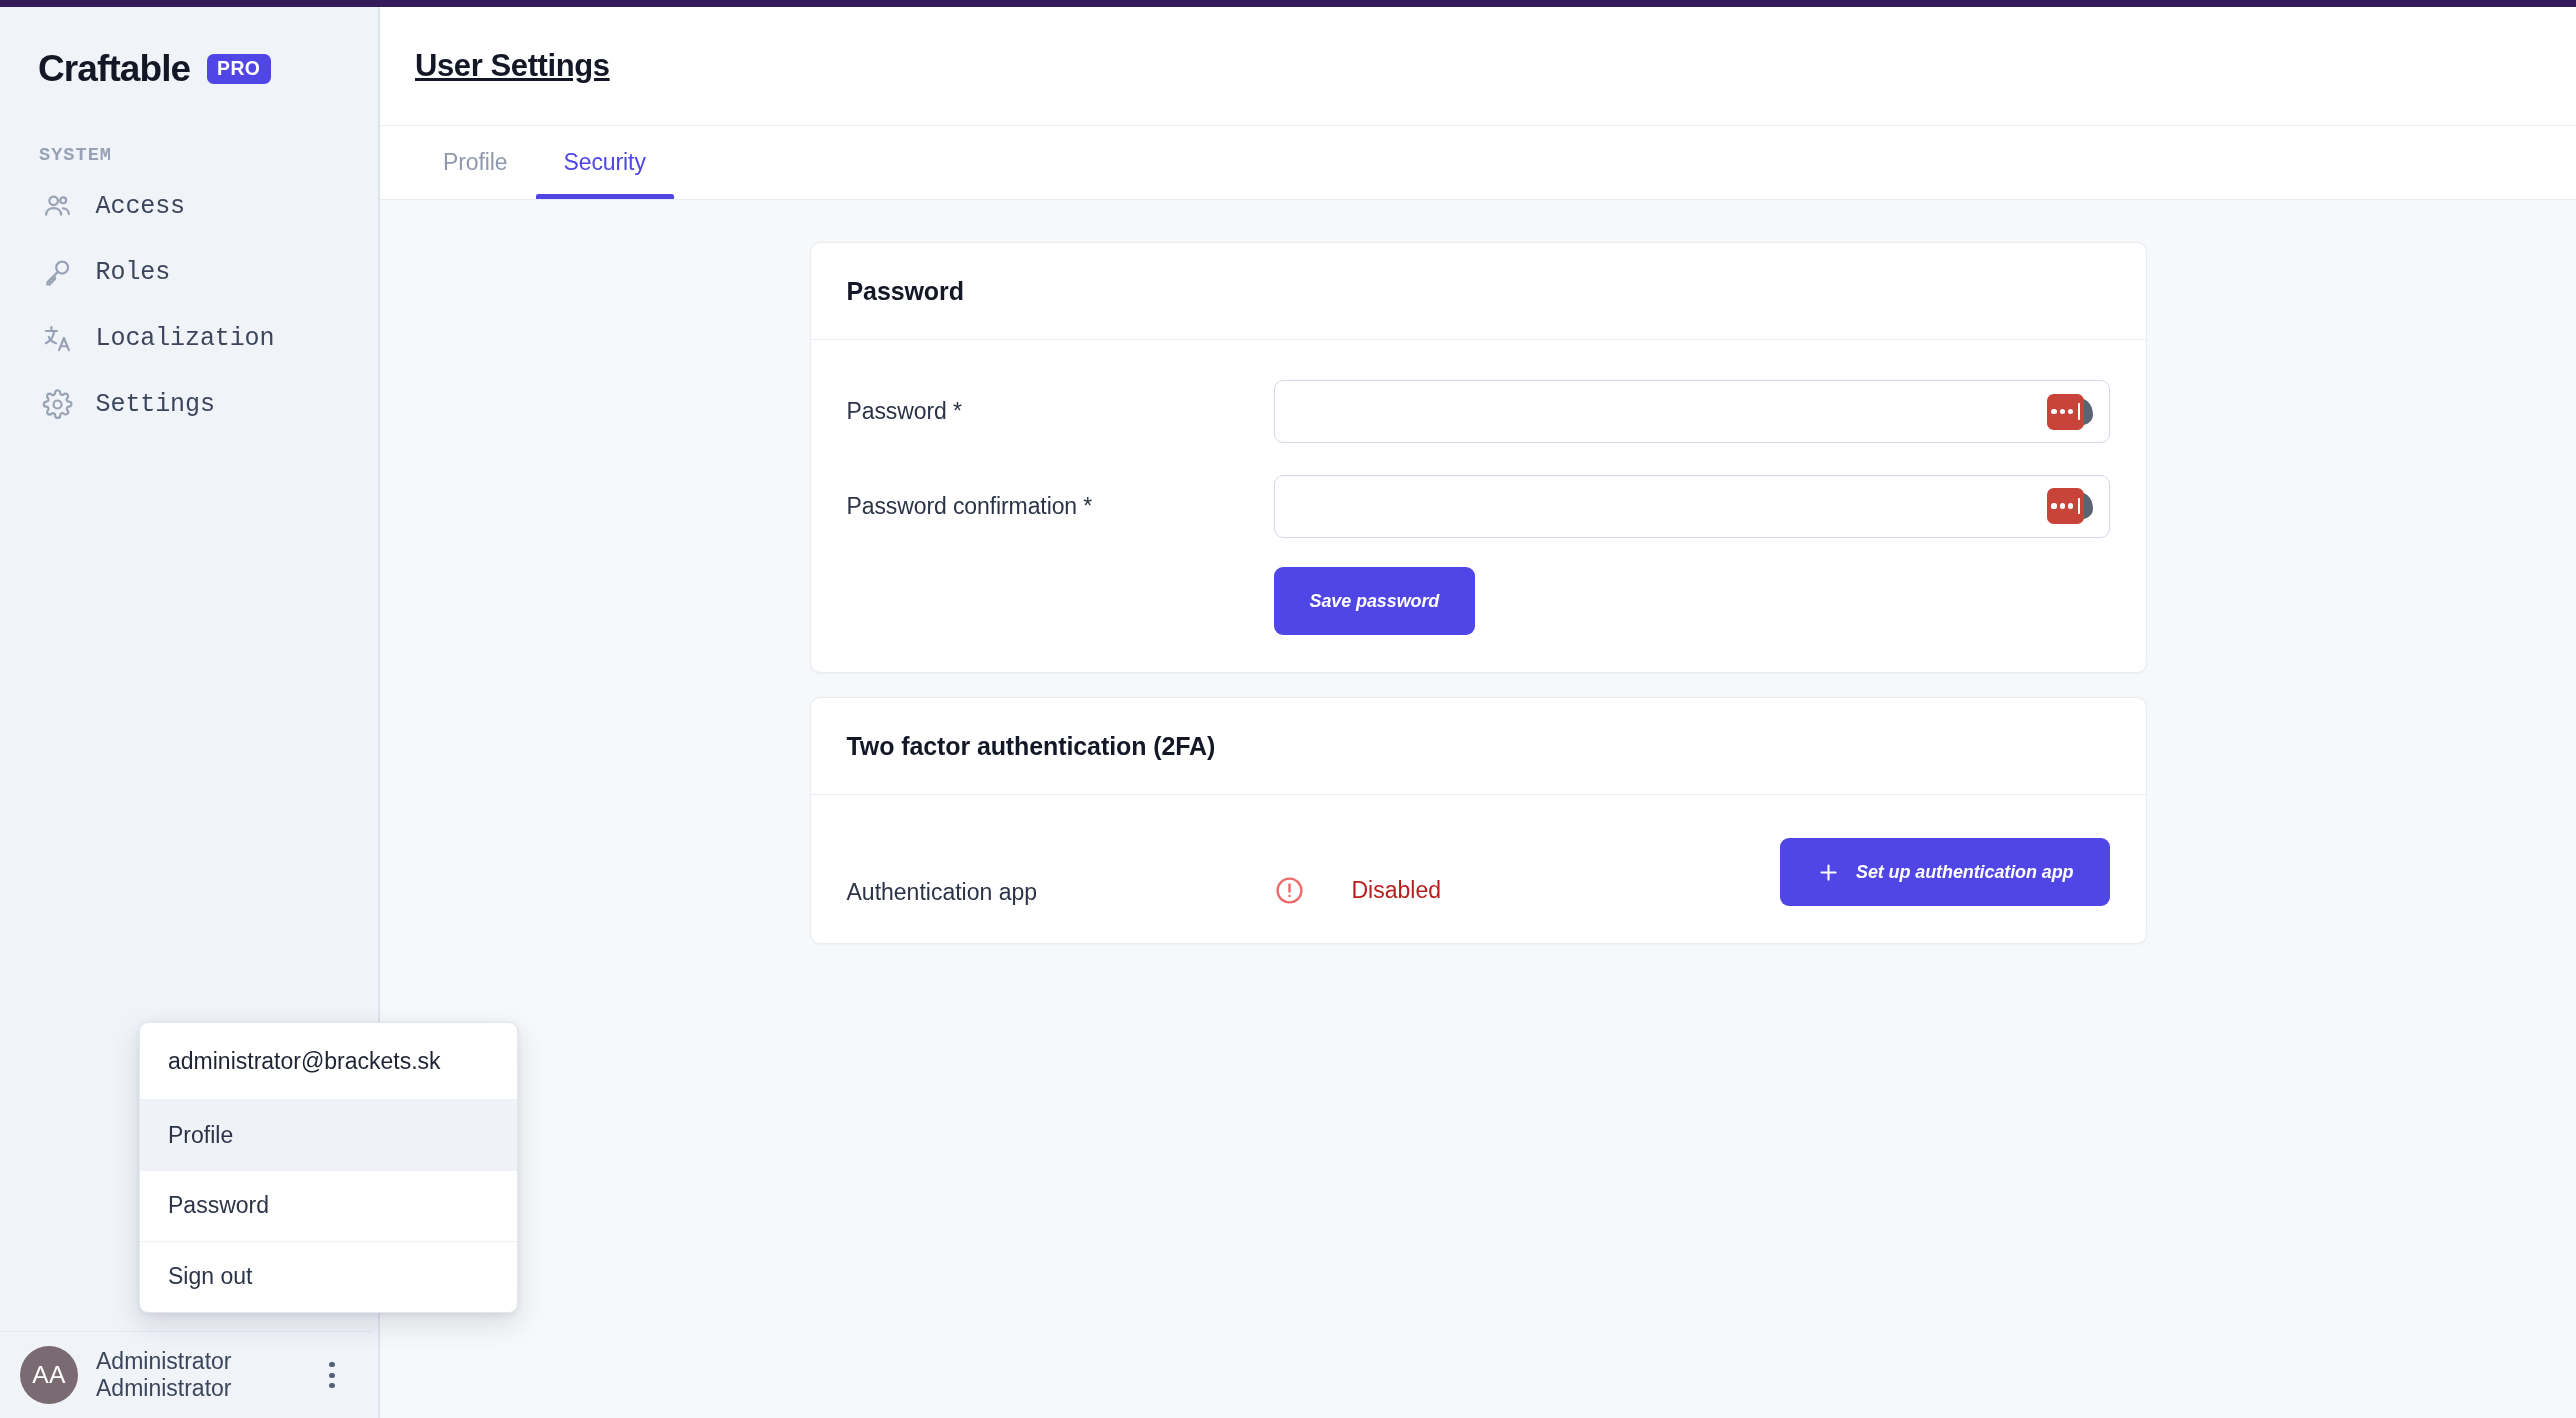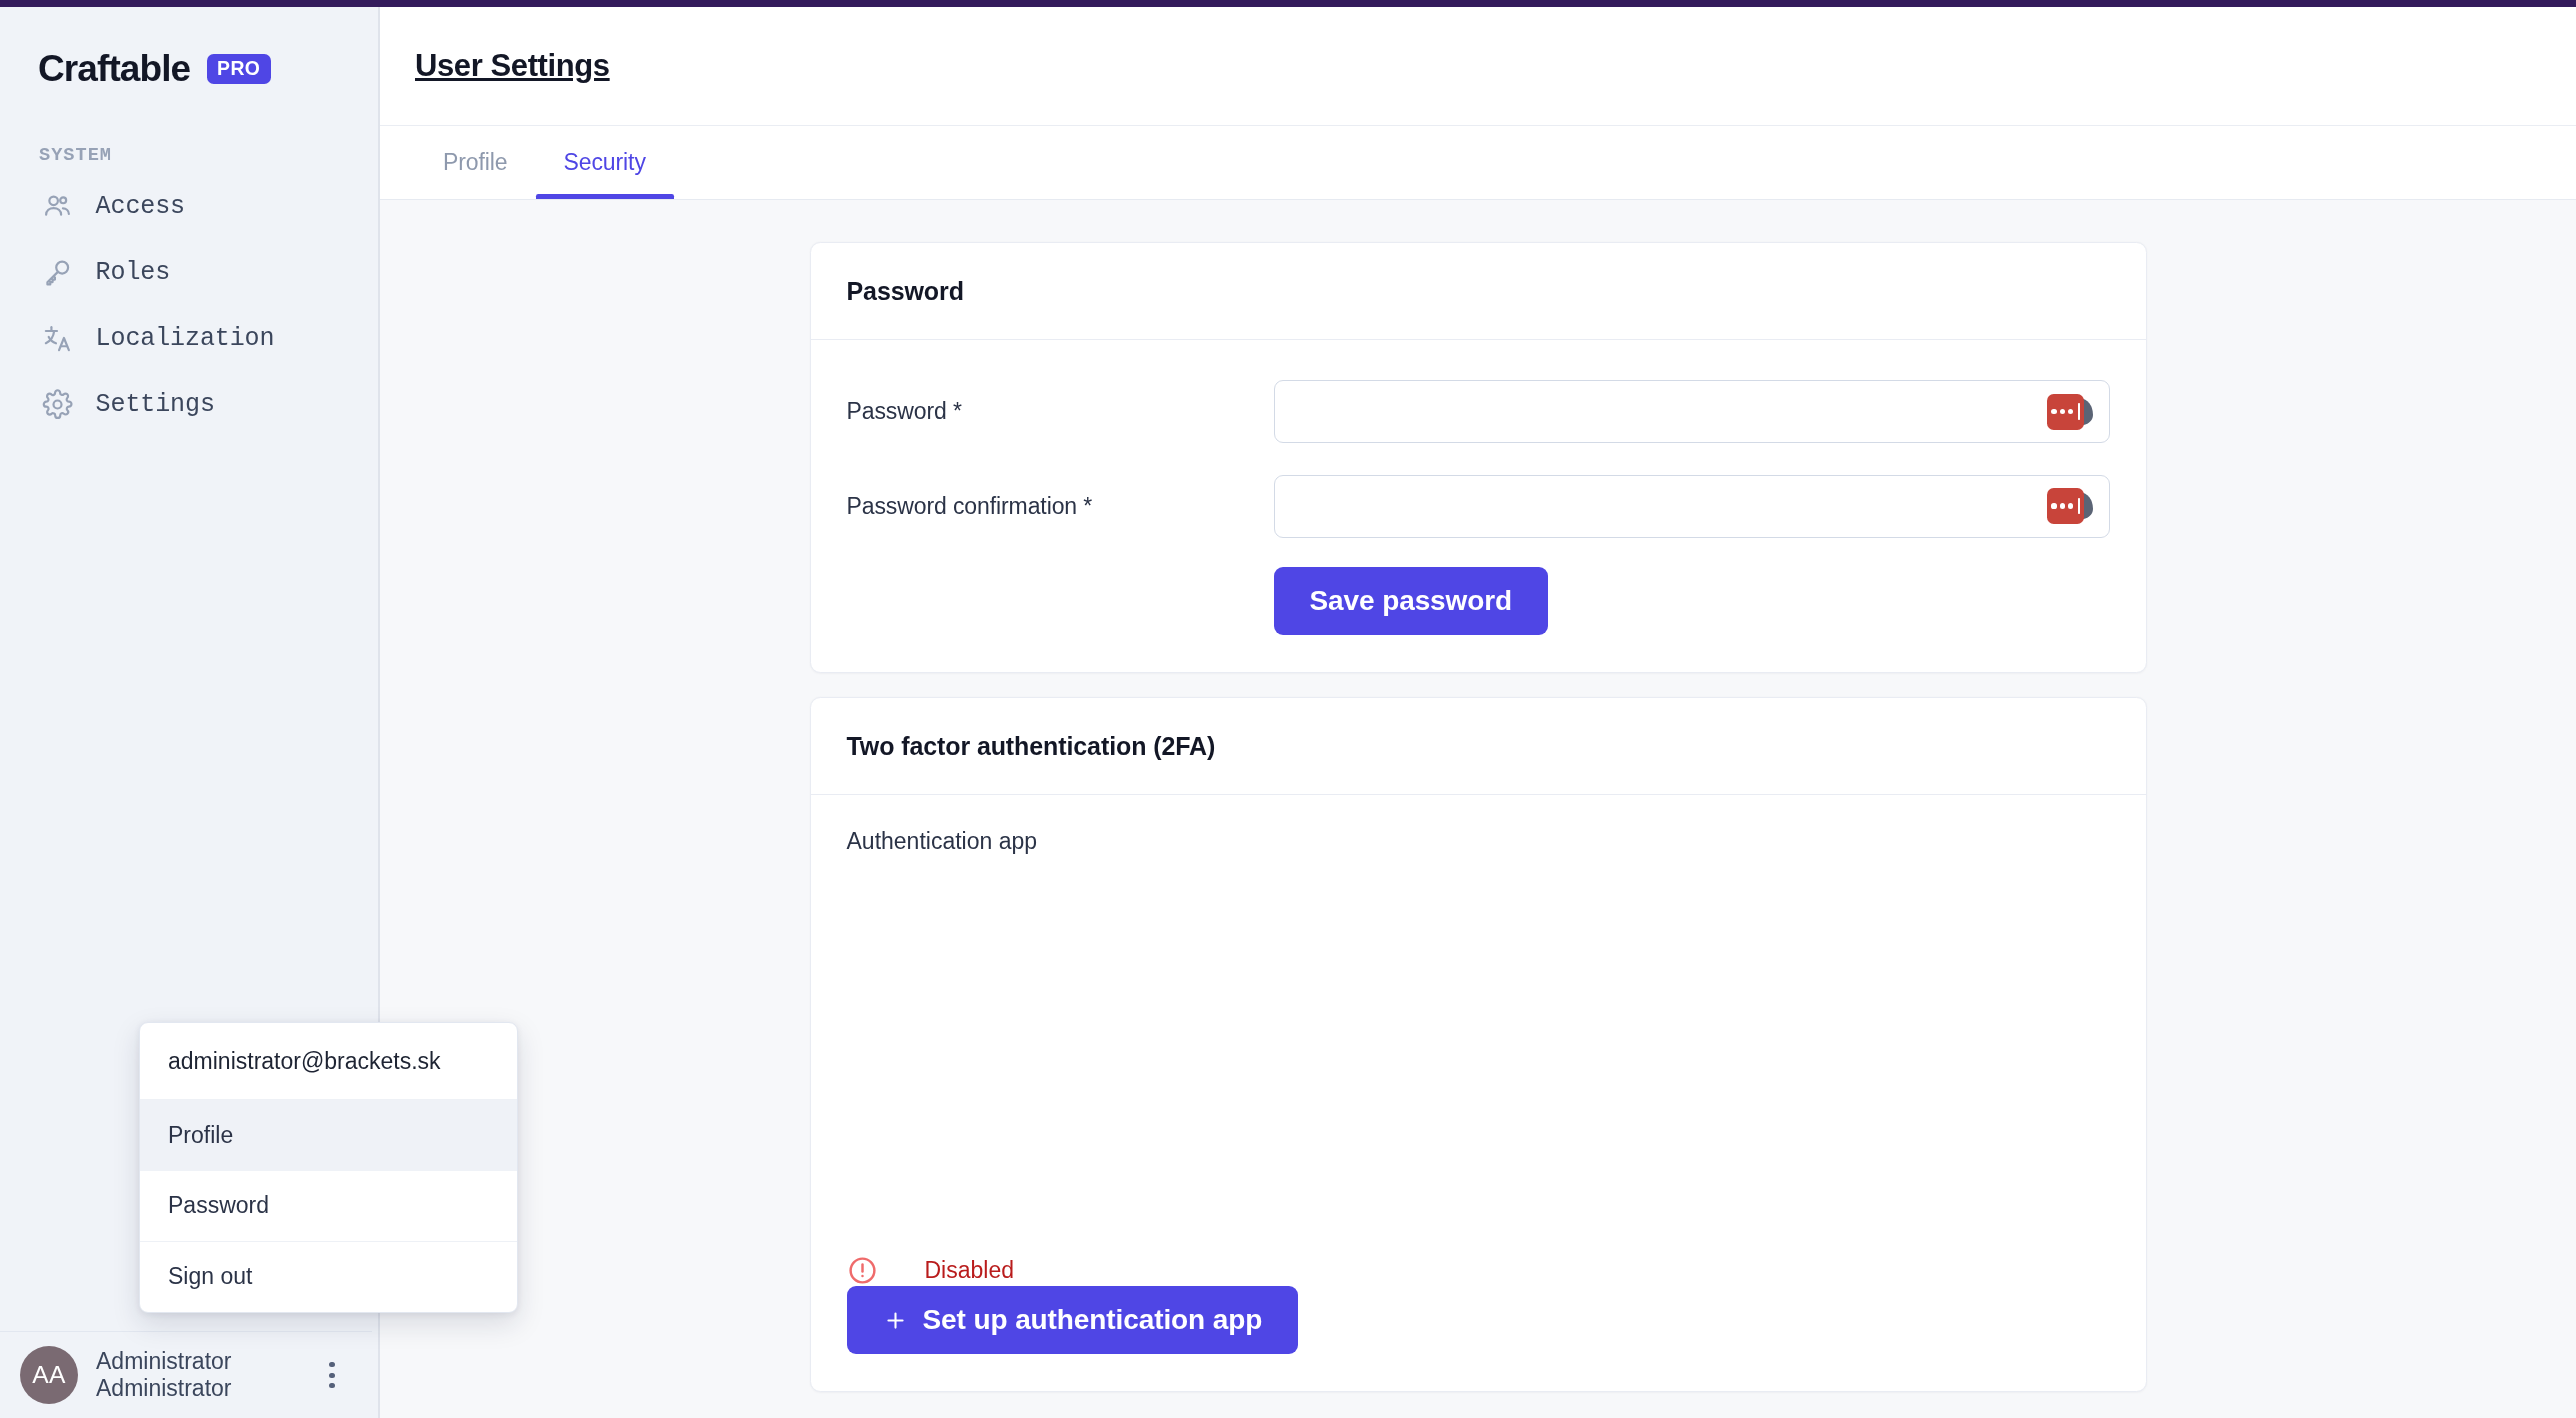--- a/index.html
+++ b/index.html
@@ -363,51 +363,51 @@
     margin-left: 1.5px;
   }
 
   .form-actions {
     display: flex;
     margin-top: 22.4px;
   }
   .btn-primary {
     background: #4f46e5;
     color: #ffffff;
-    font-size: 28px;
+    font-size: 18px;
     font-weight: bold;
     font-family: "Liberation Sans", sans-serif;
     border: none;
     border-radius: 9px;
     padding: 0 36px;
     height: 68px;
     cursor: pointer;
     letter-spacing: -0.1px;
     display: inline-flex;
     align-items: center;
     justify-content: center;
     gap: 15px;
+    font-style: italic;
   }
   .btn-offset { margin-left: 427px; }
 
   .plus-icon {
     display: inline-flex;
     align-items: center;
     justify-content: center;
     width: 25px; height: 25px;
     flex: 0 0 25px;
   }
   .plus-icon svg { width: 25px; height: 25px; display: block; }
 
   
   .twofa-row {
     display: flex;
-    align-items: flex-start;
+    align-items: flex-end;
     min-height: 78px;
-    flex-direction: column;
   }
   .twofa-label {
     width: 427px;
     flex: 0 0 427px;
     font-size: 23px;
     color: #2b3347;
   }
   .status {
     display: flex;
     align-items: center;

